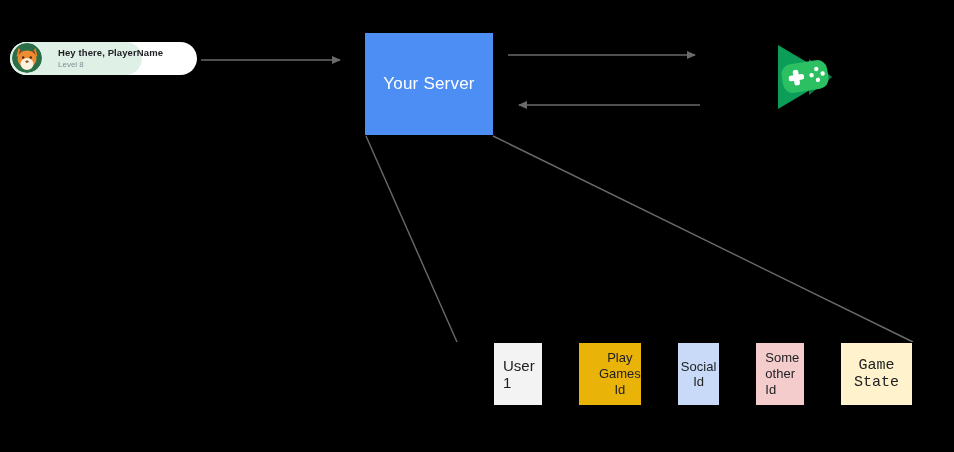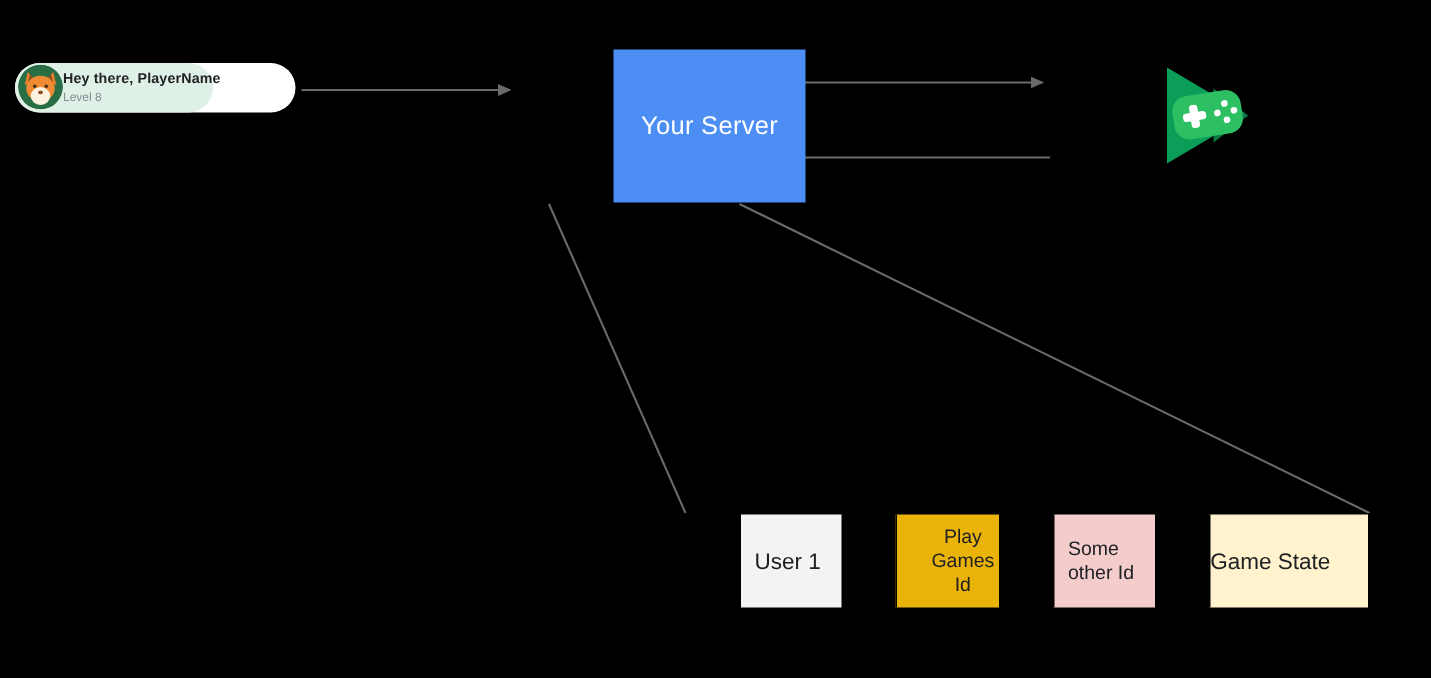--- a/index.html
+++ b/index.html
@@ -19,35 +19,35 @@
   }
   .player-card .accent-pill{
     position:absolute;left:0;top:0;bottom:0;width:132px;
     border-radius:17px;background:#dff0e7;
   }
   .player-card .avatar{
     position:absolute;left:2px;top:1px;width:30px;height:30px;border-radius:50%;
     overflow:hidden;
   }
   .player-card .texts{
-    position:absolute;left:32px;top:5px;width:140px;
+    position:absolute;left:48px;top:5px;width:140px;
   }
   .player-card .greeting{
     font-size:9.5px;font-weight:bold;color:#202124;letter-spacing:.1px;
     white-space:nowrap;line-height:12px;
   }
   .player-card .level{
     font-size:8px;color:#848d95;line-height:10px;margin-top:1px;
   }
 
   
   .server-box{
     position:absolute;left:365px;top:33px;width:128px;height:102px;
     display:flex;align-items:center;justify-content:center;
-    color:#ffffff;font-size:17px;letter-spacing:.2px;margin-left:44px;
+    color:#ffffff;font-size:17px;letter-spacing:.2px;
   }
 
   
   .pg-logo{position:absolute;left:776px;top:44px;width:58px;height:66px;}
 
   
   .record-table{
     position:absolute;left:457px;top:342px;width:456px;height:64px;
     display:flex;box-sizing:border-box;border:1px solid #000;
     color:#202124;
@@ -56,21 +56,21 @@
     box-sizing:border-box;height:100%;
     display:flex;flex-direction:column;justify-content:center;
     border-left:1px solid #000;
     margin-left:36px;
   }
   .record-table .cell:first-child{border-left:none;}
   .cell.c-user{width:81px;font-size:15px;padding-left:9px;}
   .cell.c-pgid{width:81px;font-size:13px;text-align:center;line-height:16px;}
   .cell.c-social{width:78px;font-size:13px;text-align:center;}
   .cell.c-other{width:82px;font-size:13px;padding-left:9px;line-height:16px;}
-  .cell.c-state{width:132px;font-size:15px;}
+  .cell.c-state{width:132px;font-size:15px;text-align:center;font-family:Liberation Mono, monospace;}
 </style>
 </head>
 <body>
 
 <svg id="connector-layer">
   <defs>
     <marker id="arrowhead" markerWidth="10" markerHeight="8" refX="8" refY="4" orient="auto" markerUnits="userSpaceOnUse">
       <path d="M0,0 L9,4 L0,8 Z" fill="#6a6a6a"></path>
     </marker>
   </defs>
@@ -123,19 +123,22 @@
   </svg>
 </div>
 
 <div class="record-table">
   <div class="cell c-user" style="background-color: rgb(243, 243, 243);">
     <span>User 1</span>
   </div>
   <div class="cell c-pgid" style="background-color: #eab308; padding-left: 20px;">
     <span>Play Games Id</span>
   </div>
+  <div class="cell c-social" style="background-color: rgb(201, 218, 248);">
+    <span>Social Id</span>
+  </div>
   <div class="cell c-other" style="background-color: rgb(244, 204, 204);">
     <span>Some other Id</span>
   </div>
   <div class="cell c-state" style="background-color: rgb(255, 242, 204);">
     <span>Game State</span>
   </div>
 </div>
 
 </body></html>

